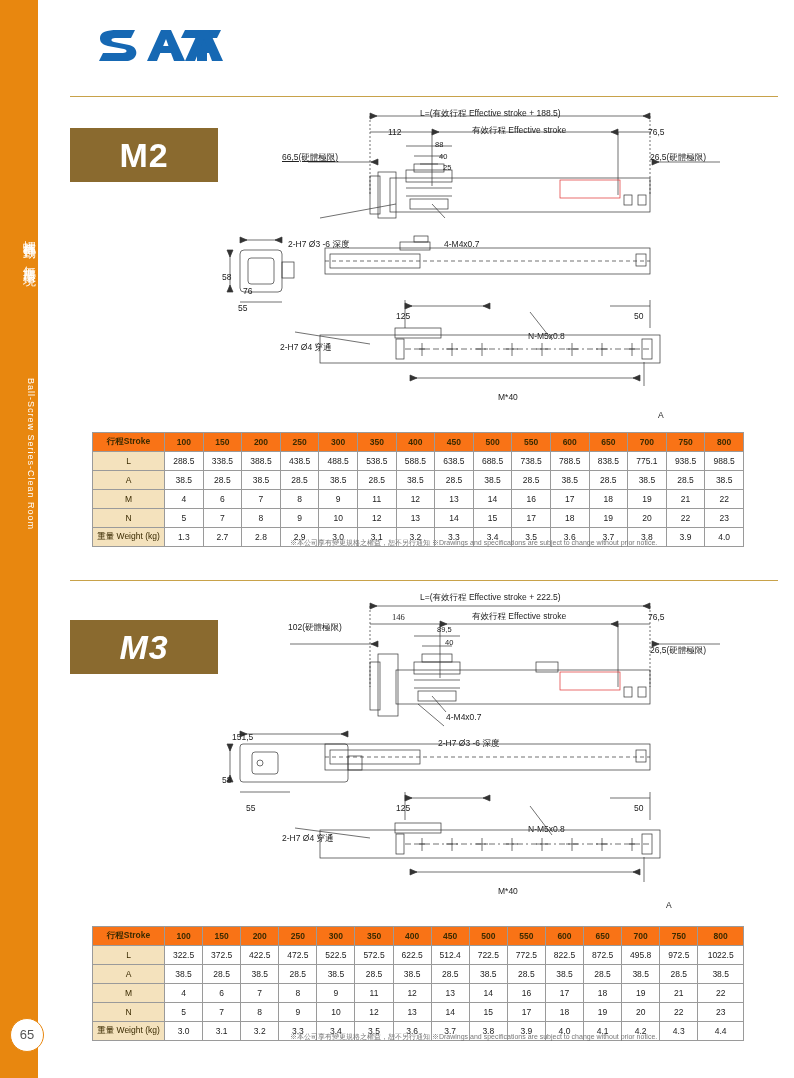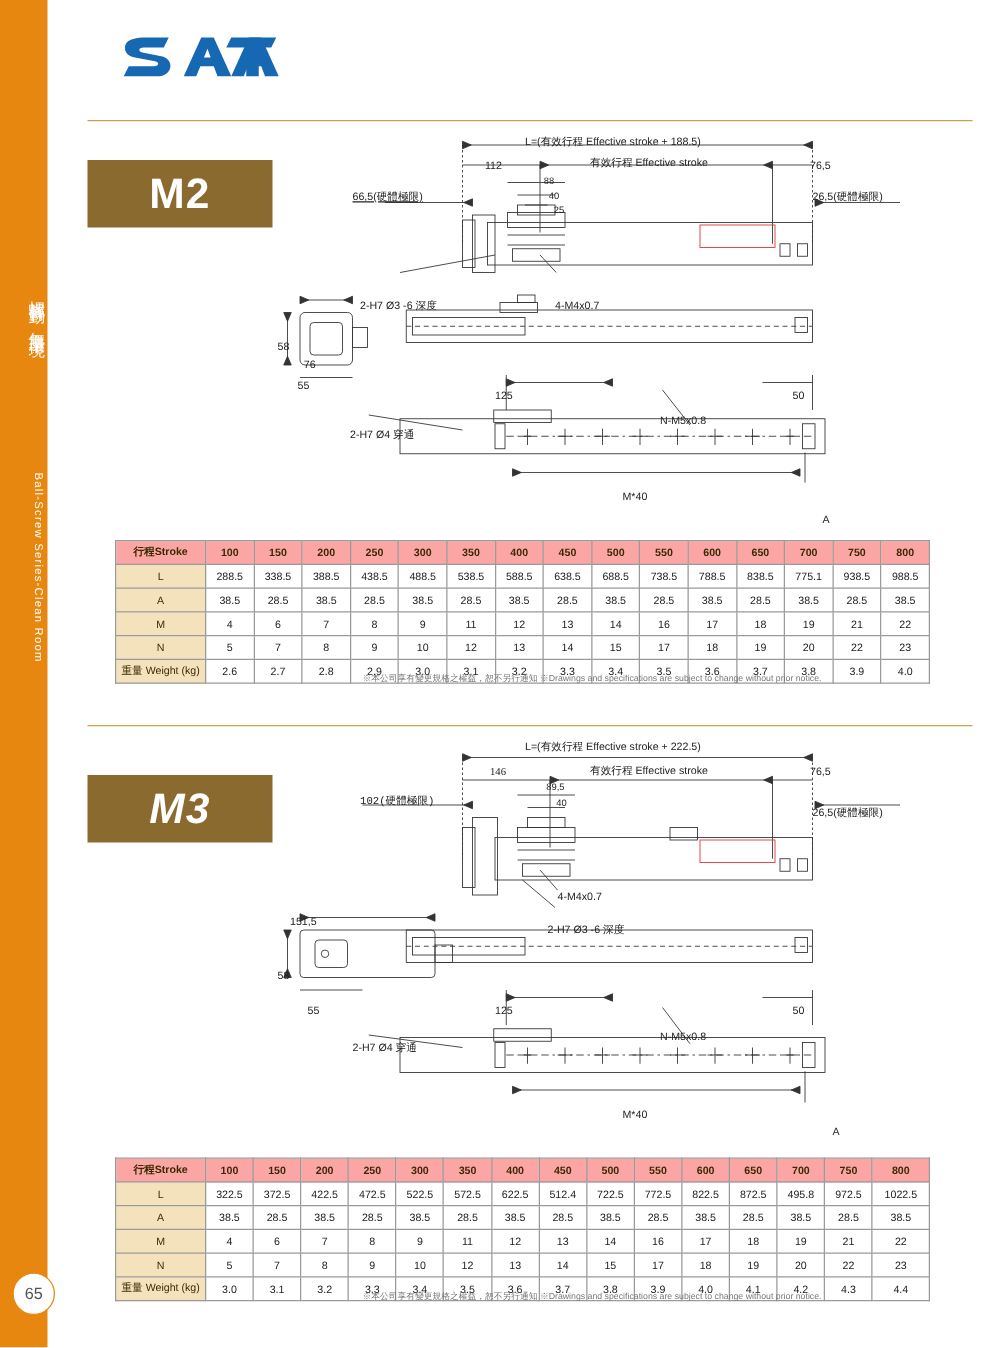--- a/index.html
+++ b/index.html
@@ -52,21 +52,21 @@
   .dim-txt.sm { font-size:7.5px;margin-left:13px; }
   
   table.spec {
     position:absolute; border-collapse:collapse;
     font-size:8.5px; color:#222;
   }
   table.spec th, table.spec td {
     border:1px solid #9a9a9a; text-align:center;
     height:19px; padding:0 1px; font-weight:normal;
   }
-  table.spec thead th { background:#fca5a5; color:#3a2a00; font-weight:bold; }
+  table.spec thead th { background:#f97316; color:#3a2a00; font-weight:bold; }
   table.spec tbody th { background:#f4e2bd; color:#3a2a00; font-weight:normal; white-space:nowrap;}
   .note {
     position:absolute; font-size:7px; color:#777; white-space:nowrap;
   }
   svg { display:block; }
 </style>
 </head>
 <body>
 
 <div class="left-bar"></div>
@@ -309,21 +309,21 @@
       <td>15</td>
       <td>17</td>
       <td>18</td>
       <td>19</td>
       <td>20</td>
       <td>22</td>
       <td>23</td>
     </tr>
     <tr>
       <th>重量 Weight (kg)</th>
-      <td>2.6</td>
+      <td>1.3</td>
       <td>2.7</td>
       <td>2.8</td>
       <td>2.9</td>
       <td>3.0</td>
       <td>3.1</td>
       <td>3.2</td>
       <td>3.3</td>
       <td>3.4</td>
       <td>3.5</td>
       <td>3.6</td>
@@ -435,21 +435,21 @@
       <line x1="95" y1="236" x2="170" y2="246"></line>
       <line x1="330" y1="214" x2="352" y2="243"></line>
     </g>
   </svg>
 </div>
 
 <div class="dim-txt" style="left:420px;top:592px;">L=(有效行程  Effective stroke + 222.5)</div>
 <div class="dim-txt" style="left:472px;top:611px;">有效行程  Effective stroke</div>
 <div class="dim-txt" style="left:392px;top:612px;font-family:Liberation Serif, serif;">146</div>
 <div class="dim-txt" style="left:648px;top:612px;">76,5</div>
-<div class="dim-txt" style="left:288px;top:635px;font-family:Liberation Mono, monospace;">102(硬體極限)</div>
+<div class="dim-txt" style="left:288px;top:622px;">102(硬體極限)</div>
 <div class="dim-txt" style="left:650px;top:645px;">26,5(硬體極限)</div>
 <div class="dim-txt sm" style="left:424px;top:625px;">89,5</div>
 <div class="dim-txt sm" style="left:432px;top:638px;">40</div>
 <div class="dim-txt" style="left:232px;top:732px;">151,5</div>
 <div class="dim-txt" style="left:222px;top:775px;">58</div>
 <div class="dim-txt" style="left:246px;top:803px;">55</div>
 <div class="dim-txt" style="left:396px;top:803px;">125</div>
 <div class="dim-txt" style="left:634px;top:803px;">50</div>
 <div class="dim-txt" style="left:666px;top:900px;">A</div>
 <div class="dim-txt" style="left:498px;top:886px;">M*40</div>

